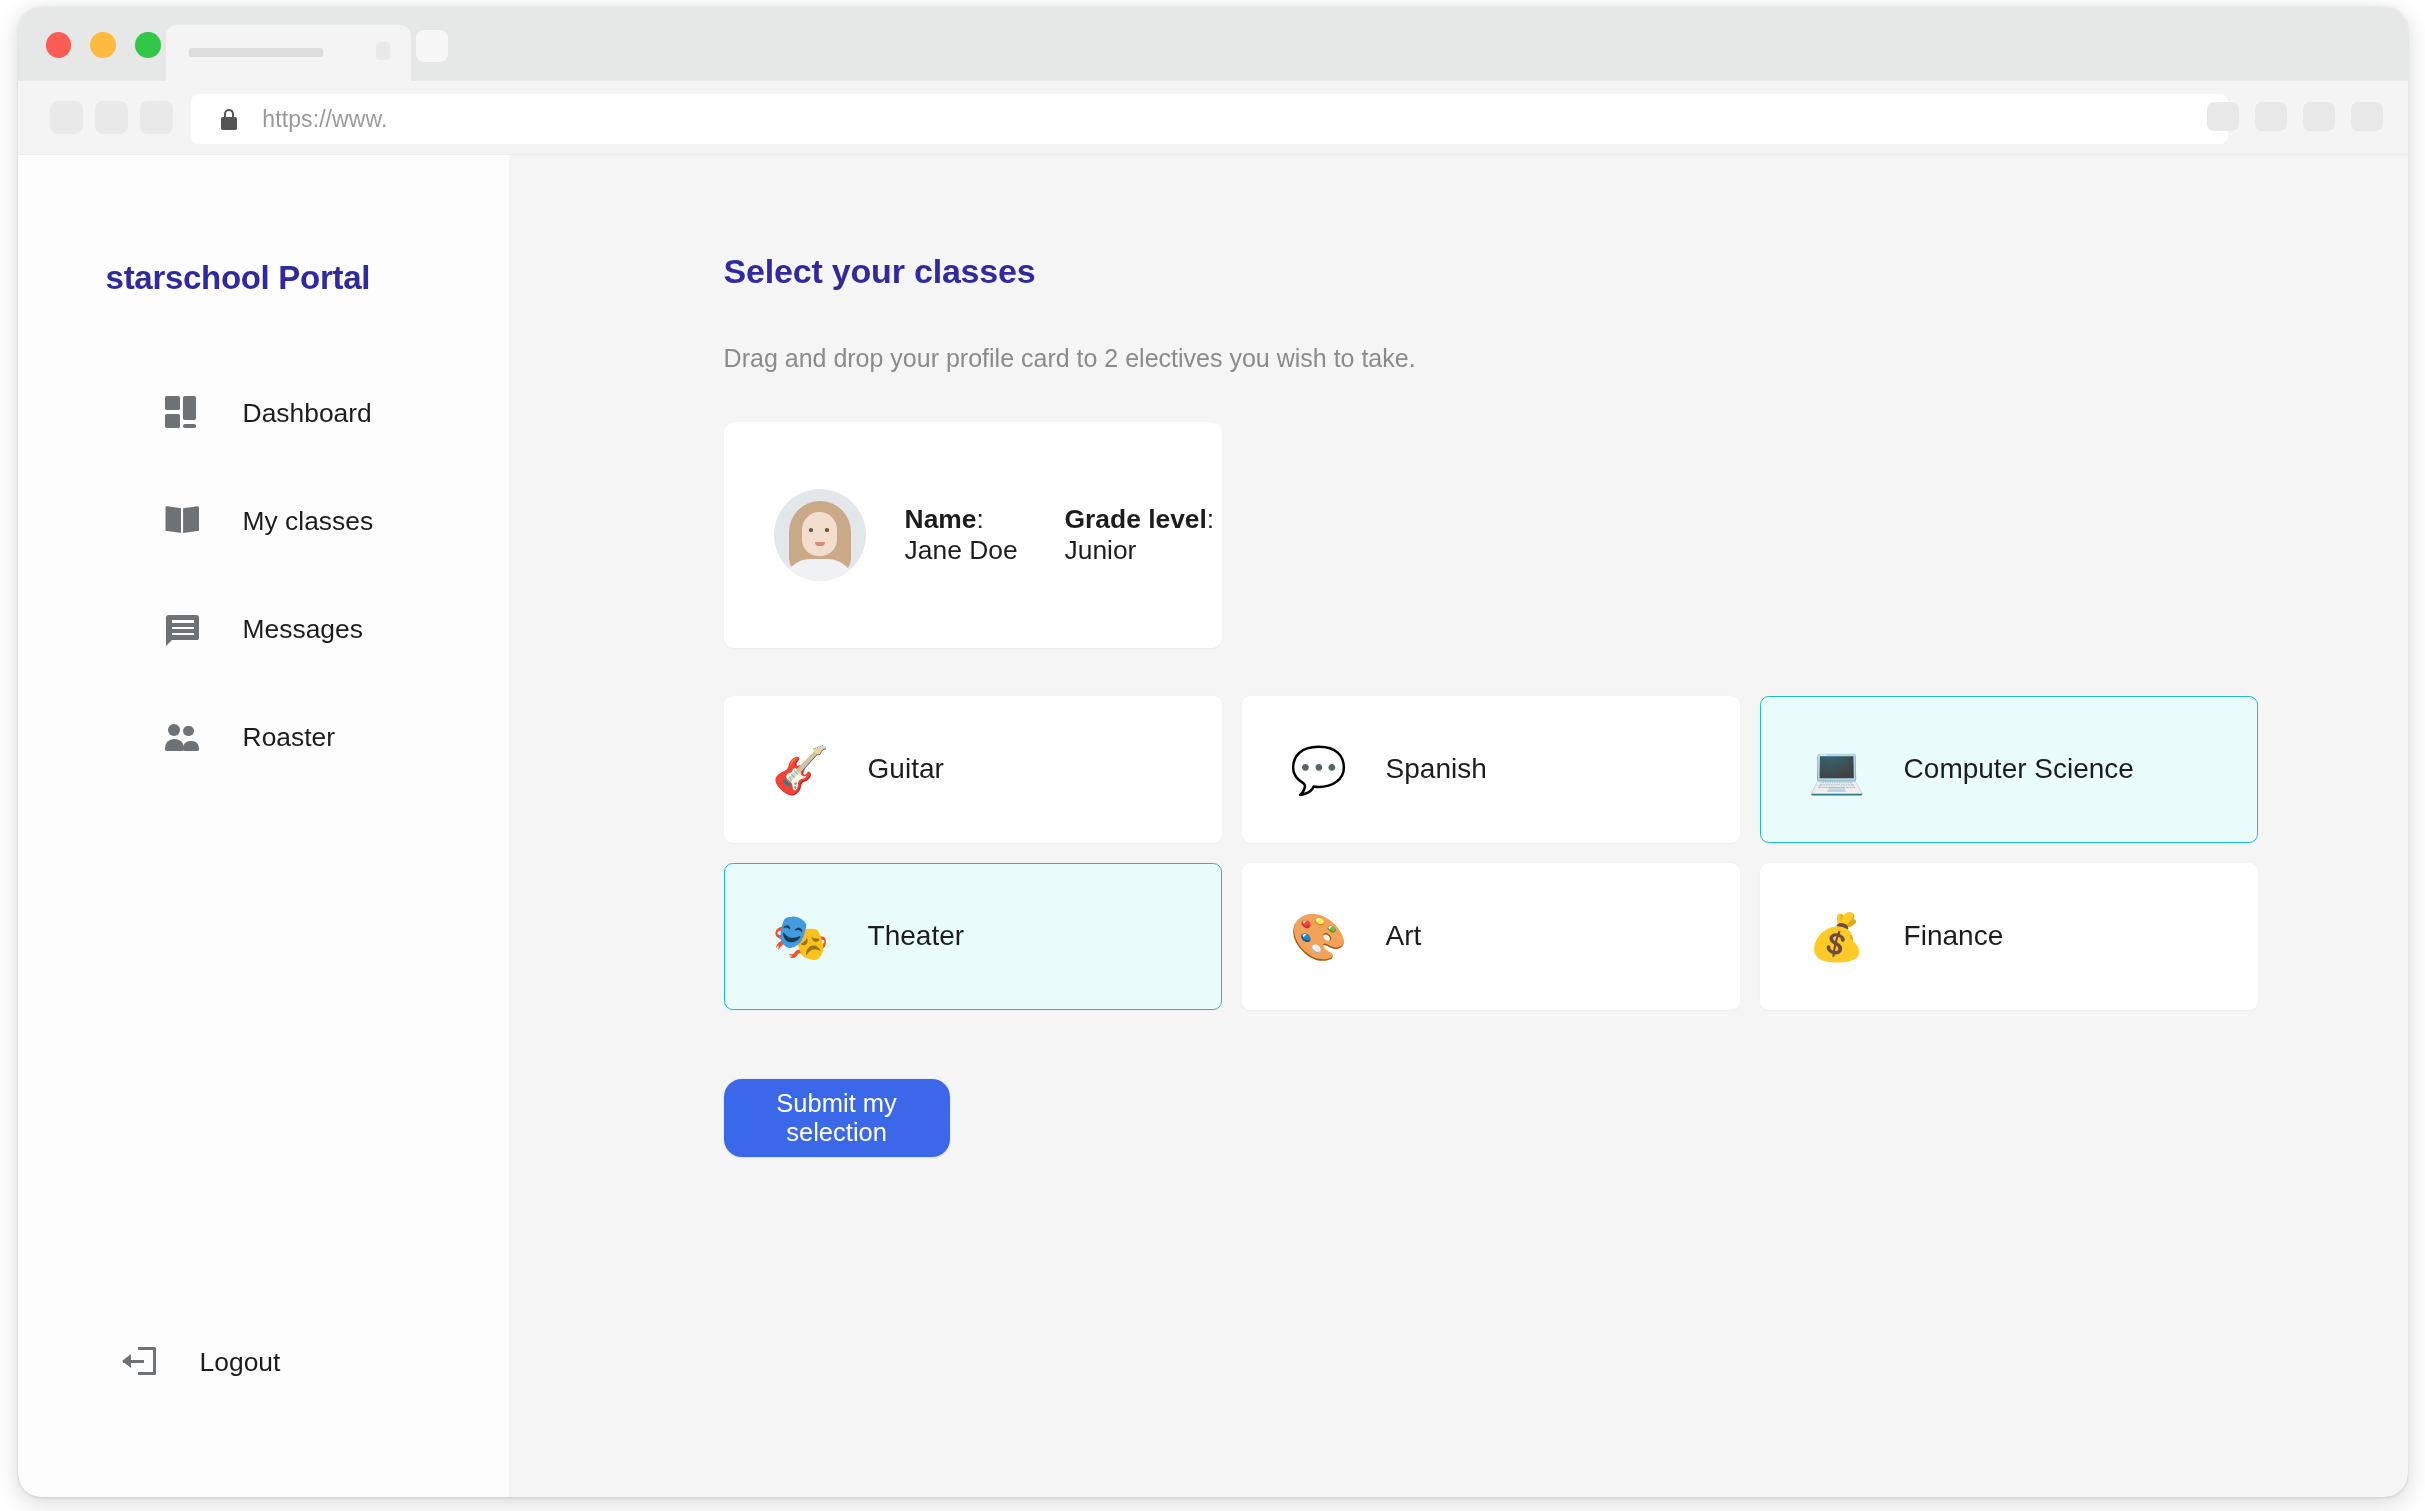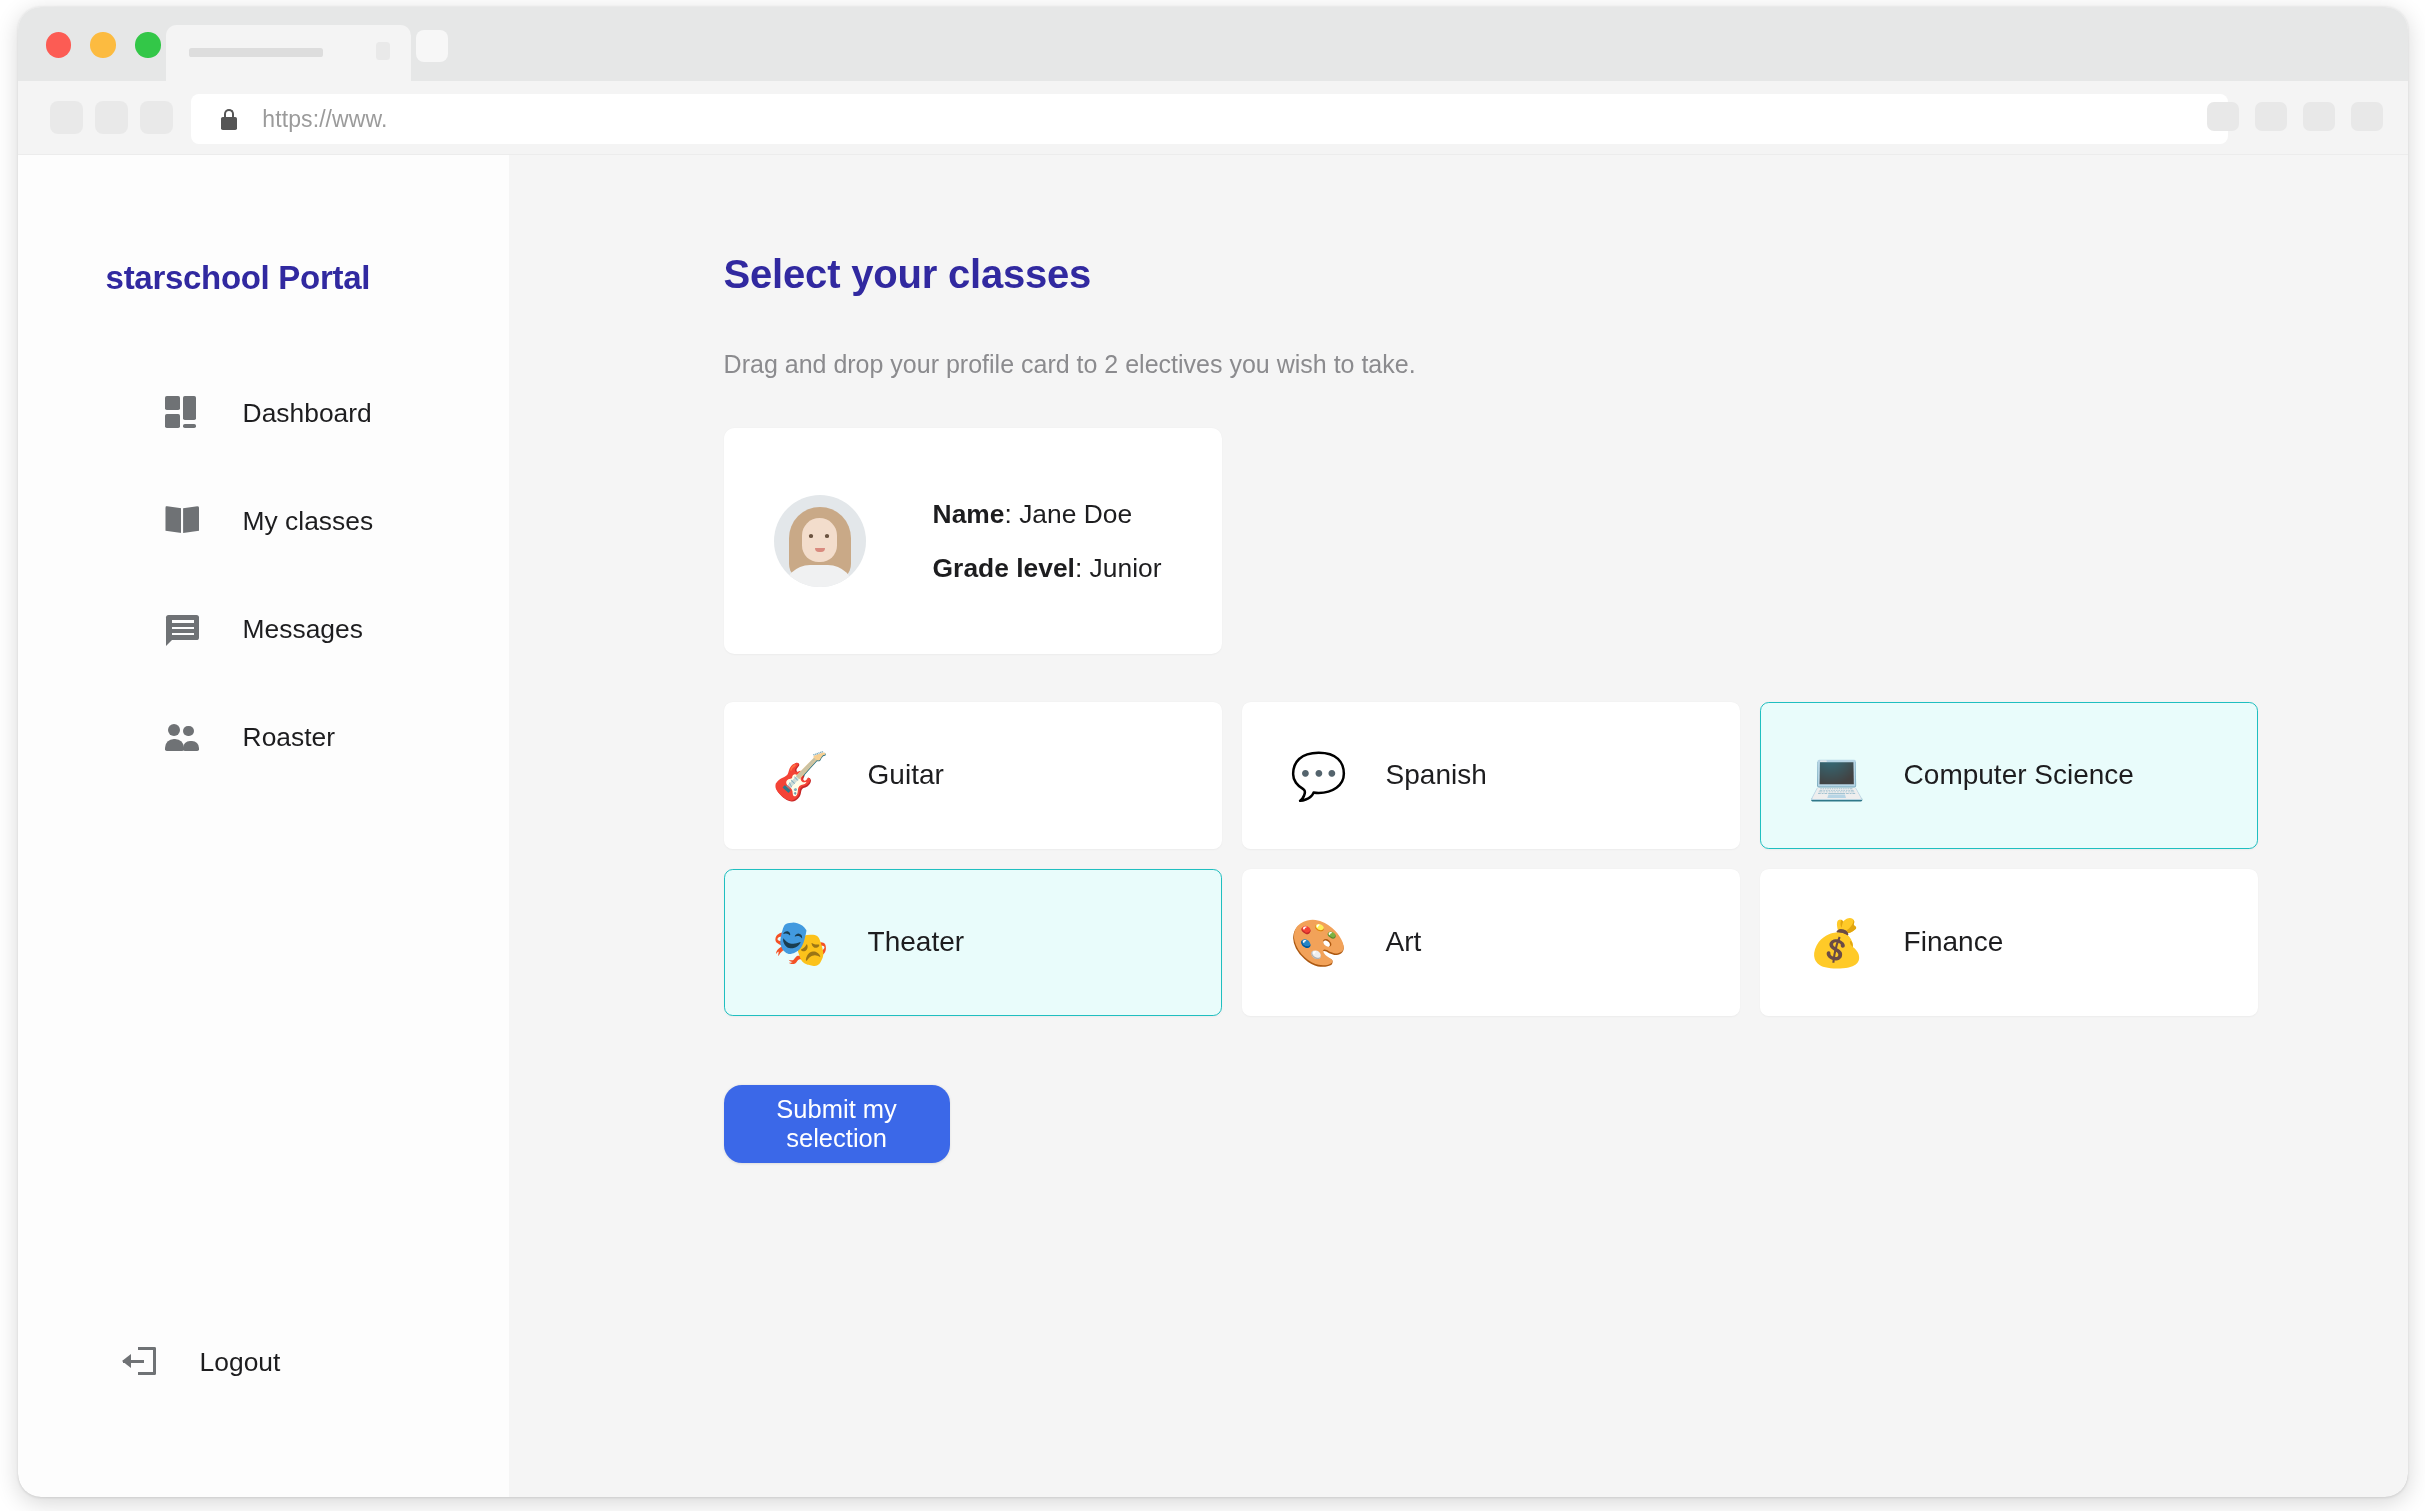--- a/index.html
+++ b/index.html
@@ -226,21 +226,21 @@
   }
 
   
   .main {
     flex: 1 1 auto;
     background: #f5f5f5;
     padding: 97px 0 0 215px;
     min-width: 0;
   }
   .page-title {
-    font-size: 40px;
+    font-size: 34px;
     font-weight: bold;
     color: #3129a0;
     letter-spacing: -0.2px;
   }
   .page-subtitle {
     margin-top: 53px;
     font-size: 25px;
     color: #8b8b8e;
   }
 
@@ -278,21 +278,21 @@
   }
   .avatar .eye { position: absolute; width: 4.4px; height: 3.5px; background: #6b5340; border-radius: 50%; top: 39px; }
   .avatar .eye.l { left: 35px; } .avatar .eye.r { left: 51px; }
   .avatar .mouth { position: absolute; left: 41px; top: 53px; width: 10.6px; height: 4.4px; background: #d98a7e; border-radius: 0 0 6.2px 6.2px; }
   .avatar .shirt {
     position: absolute; left: 10.6px; top: 70px;
     width: 70px; height: 26.4px;
     background: #f0f1f2;
     border-radius: 26.4px 26.4px 0 0;
   }
-  .profile-lines { display: flex; flex-direction: column; gap: 23px; margin-left: 28px; }
+  .profile-lines { display: flex; gap: 23px; }
   .profile-line { font-size: 26.4px; color: #1d1d1f; }
   .profile-line b { font-weight: bold; }
 
   .class-grid {
     margin-top: 48px;
     width: 1534px;
     display: grid;
     grid-template-columns: repeat(3, 1fr);
     gap: 20px 20px;
   }

